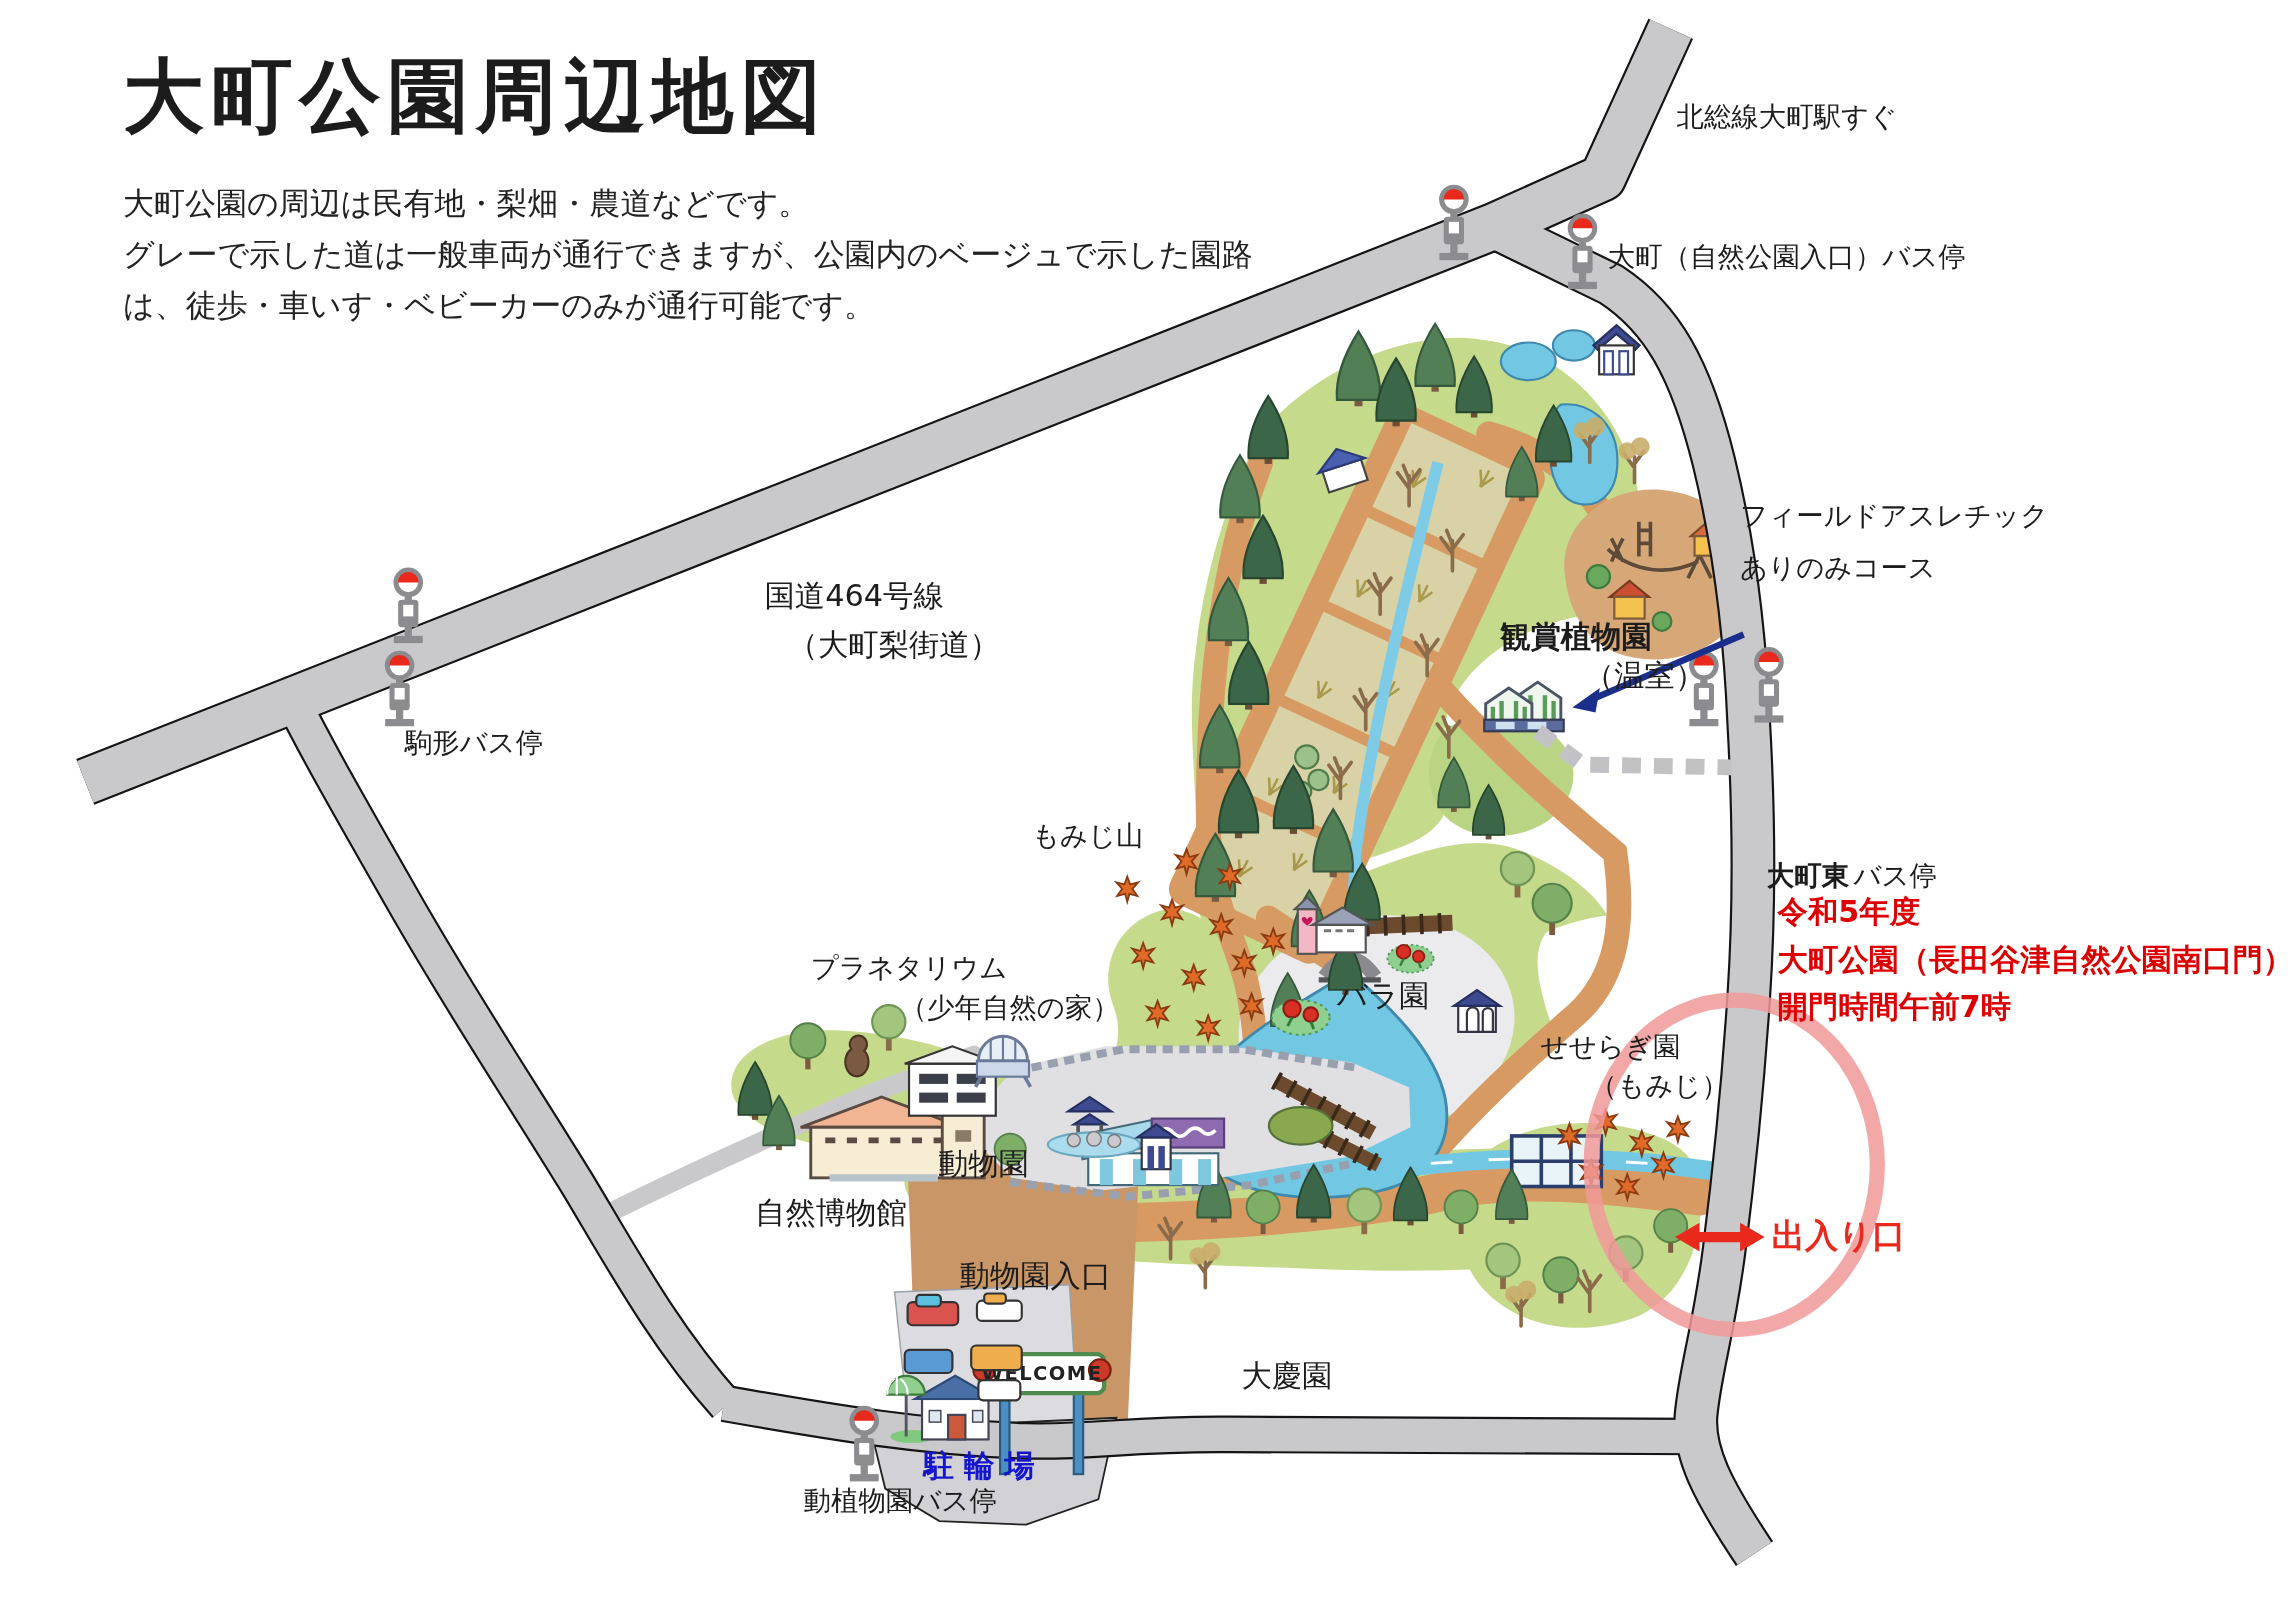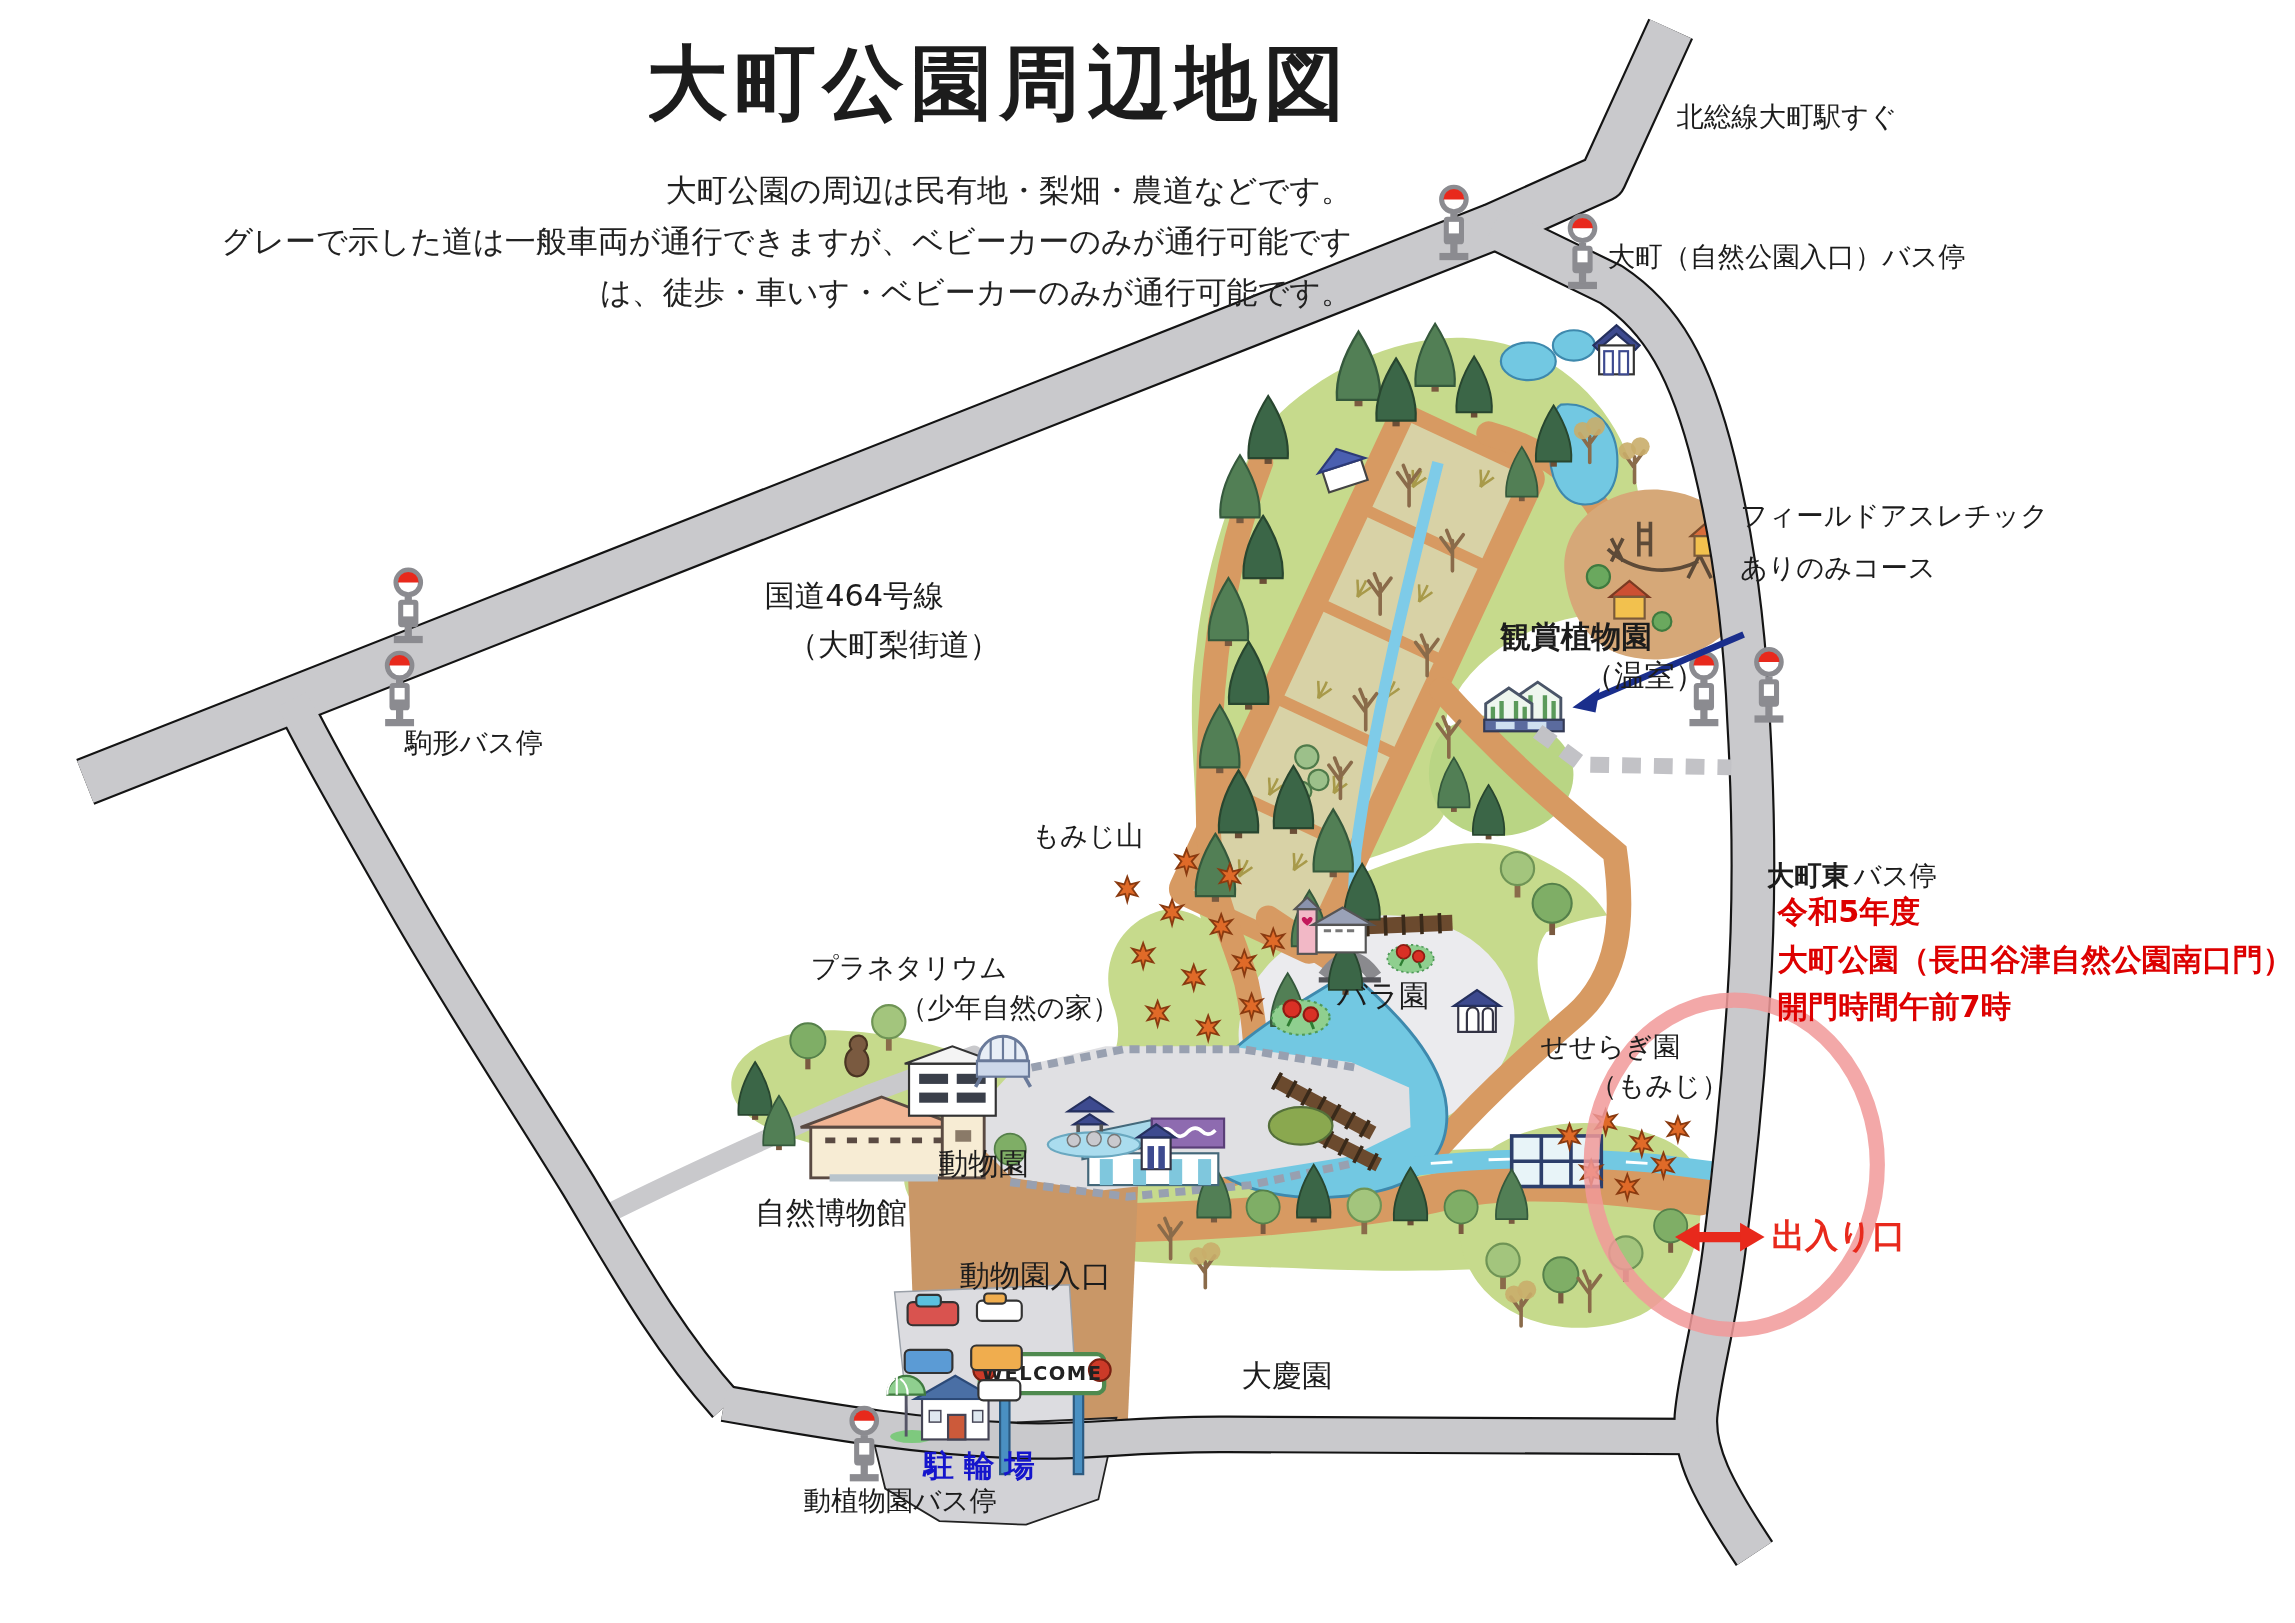--- a/index.html
+++ b/index.html
@@ -1,19 +1,19 @@
 <!DOCTYPE html>
 <html style="font-size:11.6px"><head>
 <meta charset="utf-8">
 <style>
   html,body{margin:0;padding:0;background:#ffffff;}
   #page{position:relative;width:2295px;height:1623px;background:#ffffff;overflow:hidden;
         font-family:"DejaVu Sans","Liberation Sans",sans-serif;color:#1a1a1a;}
   #map-svg{position:absolute;left:0;top:0;}
-  .hdr{position:absolute;left:123px;top:30px;width:1229px;text-align:right;}
+  .hdr{position:absolute;left:123px;top:43px;width:1229px;}
   .hdr h1{margin:0;font-size:81px;font-weight:bold;letter-spacing:7.2px;color:#1c1c1c;}
   .hdr .desc{margin-top:26px;font-size:31px;line-height:51px;color:#222;}
   
   text{font-family:"DejaVu Sans","Liberation Sans",sans-serif;fill:#1c1c1c;}
   .lbl{font-size:38px;}
   .lbl-lg{font-size:42px;}
   .b{font-weight:bold;}
   .red{fill:#dd0000;font-weight:bold;}
   .red2{fill:#e8291c;font-weight:bold;}
   .blue{fill:#1515cc;font-weight:bold;letter-spacing:14px;}
@@ -466,19 +466,19 @@
       <text x="2460" y="1342" class="lbl-lg red">大町公園（長田谷津自然公園南口門）</text>
       <text x="2460" y="1408" class="lbl-lg red">開門時間午前7時</text>
       <text x="2452" y="1726" style="font-size:46px" class="red2">出入り口</text>
     </g>
   </svg>
 
   <div class="hdr">
     <h1>大町公園周辺地図</h1>
     <div class="desc">
       <div>大町公園の周辺は民有地・梨畑・農道などです。</div>
-      <div>グレーで示した道は一般車両が通行できますが、ベビーカーのみが通行可能です</div>
+      <div>グレーで示した道は一般車両が通行できますが、公園内のベージュで示した園路</div>
       <div>は、徒歩・車いす・ベビーカーのみが通行可能です。</div>
     </div>
   </div>
 
 </div>
 
 
 </body></html>

